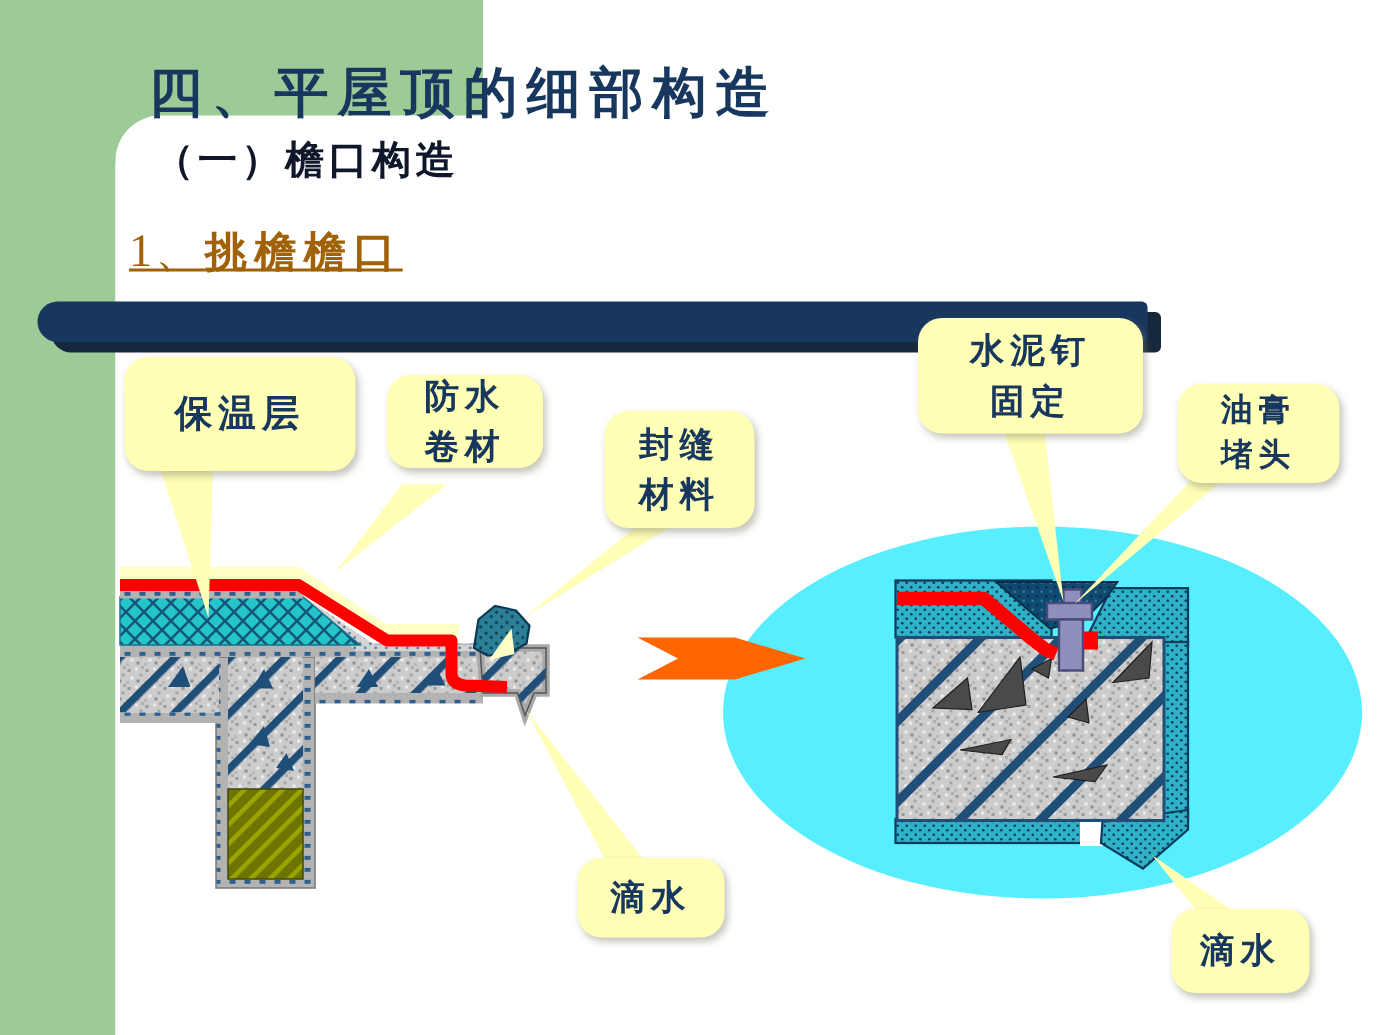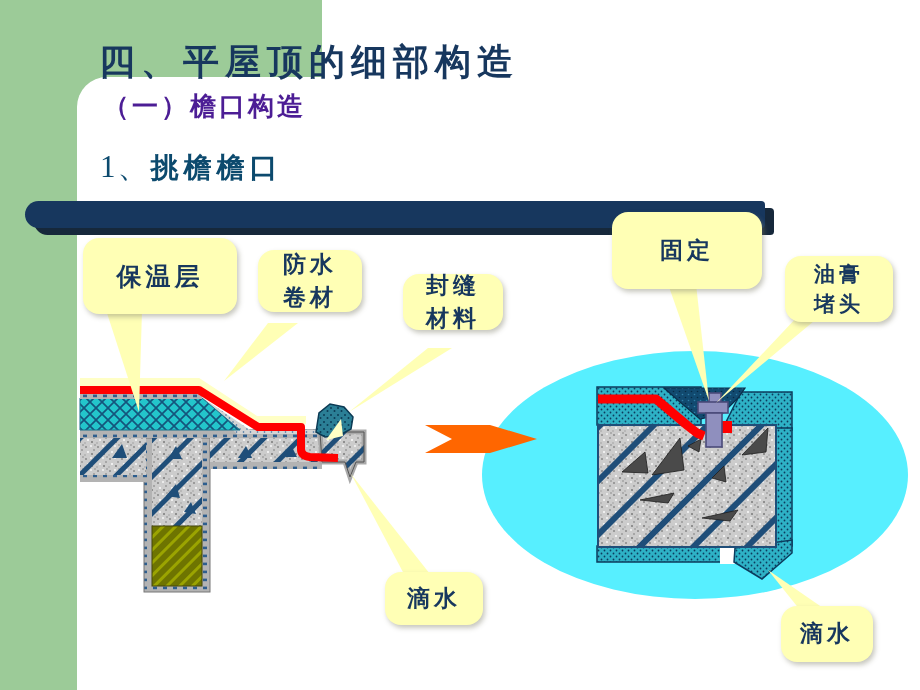--- a/index.html
+++ b/index.html
@@ -9,38 +9,38 @@
     font-family:"Liberation Sans", sans-serif;
   }
   
   .green-top{position:absolute;left:0;top:0;width:322px;height:110px;background:#9CCB98;z-index:0;}
   .green-bar{position:absolute;left:0;top:0;width:77px;height:690px;background:#9CCB98;z-index:0;}
   .card{position:absolute;left:77px;top:77px;width:843px;height:613px;background:#FFFFFF;
         border-top-left-radius:30px;z-index:1;}
   
   .t1{position:absolute;left:99px;top:38px;z-index:4;color:#17375E;font-size:36px;font-weight:bold;
       letter-spacing:6px;white-space:nowrap;}
-  .t2{position:absolute;left:103px;top:89px;z-index:4;color:#4c1d95;font-size:26px;font-weight:bold;
+  .t2{position:absolute;left:103px;top:89px;z-index:4;color:#0f172a;font-size:26px;font-weight:bold;
       letter-spacing:3px;white-space:nowrap;}
-  .t3{position:absolute;left:100px;top:146px;z-index:4;color:#0c4a6e;font-size:28px;font-weight:bold;
-      letter-spacing:5px;white-space:nowrap;}
+  .t3{position:absolute;left:86px;top:146px;z-index:4;color:#a16207;font-size:28px;font-weight:bold;
+      letter-spacing:5px;white-space:nowrap;text-decoration:underline;}
   .t3 .num{font-family:"Liberation Serif", serif;font-size:31px;font-weight:normal;letter-spacing:2px;}
   
   .bar{position:absolute;left:25px;top:201px;width:740px;height:27px;background:#17375E;
        border-radius:14px 4px 4px 14px;box-shadow:9px 7px 0 #16283B;z-index:2;}
   
   .diagram{position:absolute;left:0;top:0;width:920px;height:690px;z-index:3;}
   
   .co{position:absolute;z-index:5;background:#FFFFB5;border-radius:16px;color:#17375E;
       font-weight:bold;display:flex;flex-direction:column;justify-content:center;align-items:center;
       box-shadow:2px 3px 5px rgba(130,130,110,0.45);font-size:23px;letter-spacing:4px;line-height:1.45;
       white-space:nowrap;}
   .co-insulation{left:83px;top:238px;width:154px;height:76px;font-size:25px;}
   .co-waterproof{left:258px;top:250px;width:104px;height:62px;}
-  .co-seal{left:403px;top:274px;width:100px;height:56px;}
+  .co-seal{left:403px;top:274px;width:100px;height:78px;}
   .co-nail{left:612px;top:212px;width:150px;height:77px;}
   .co-putty{left:785px;top:256px;width:108px;height:66px;font-size:21px;}
   .co-drip-left{left:385px;top:572px;width:98px;height:53px;}
   .co-drip-right{left:781px;top:606px;width:92px;height:56px;}
 </style>
 </head>
 <body>
 
 <div class="green-top"></div>
 <div class="green-bar"></div>
@@ -198,20 +198,21 @@
 </div>
 <div class="co co-waterproof">
   <span>防水</span>
   <span>卷材</span>
 </div>
 <div class="co co-seal">
   <span>封缝</span>
   <span>材料</span>
 </div>
 <div class="co co-nail">
+  <span>水泥钉</span>
   <span>固定</span>
 </div>
 <div class="co co-putty">
   <span>油膏</span>
   <span>堵头</span>
 </div>
 <div class="co co-drip-left">
   <span>滴水</span>
 </div>
 <div class="co co-drip-right">

